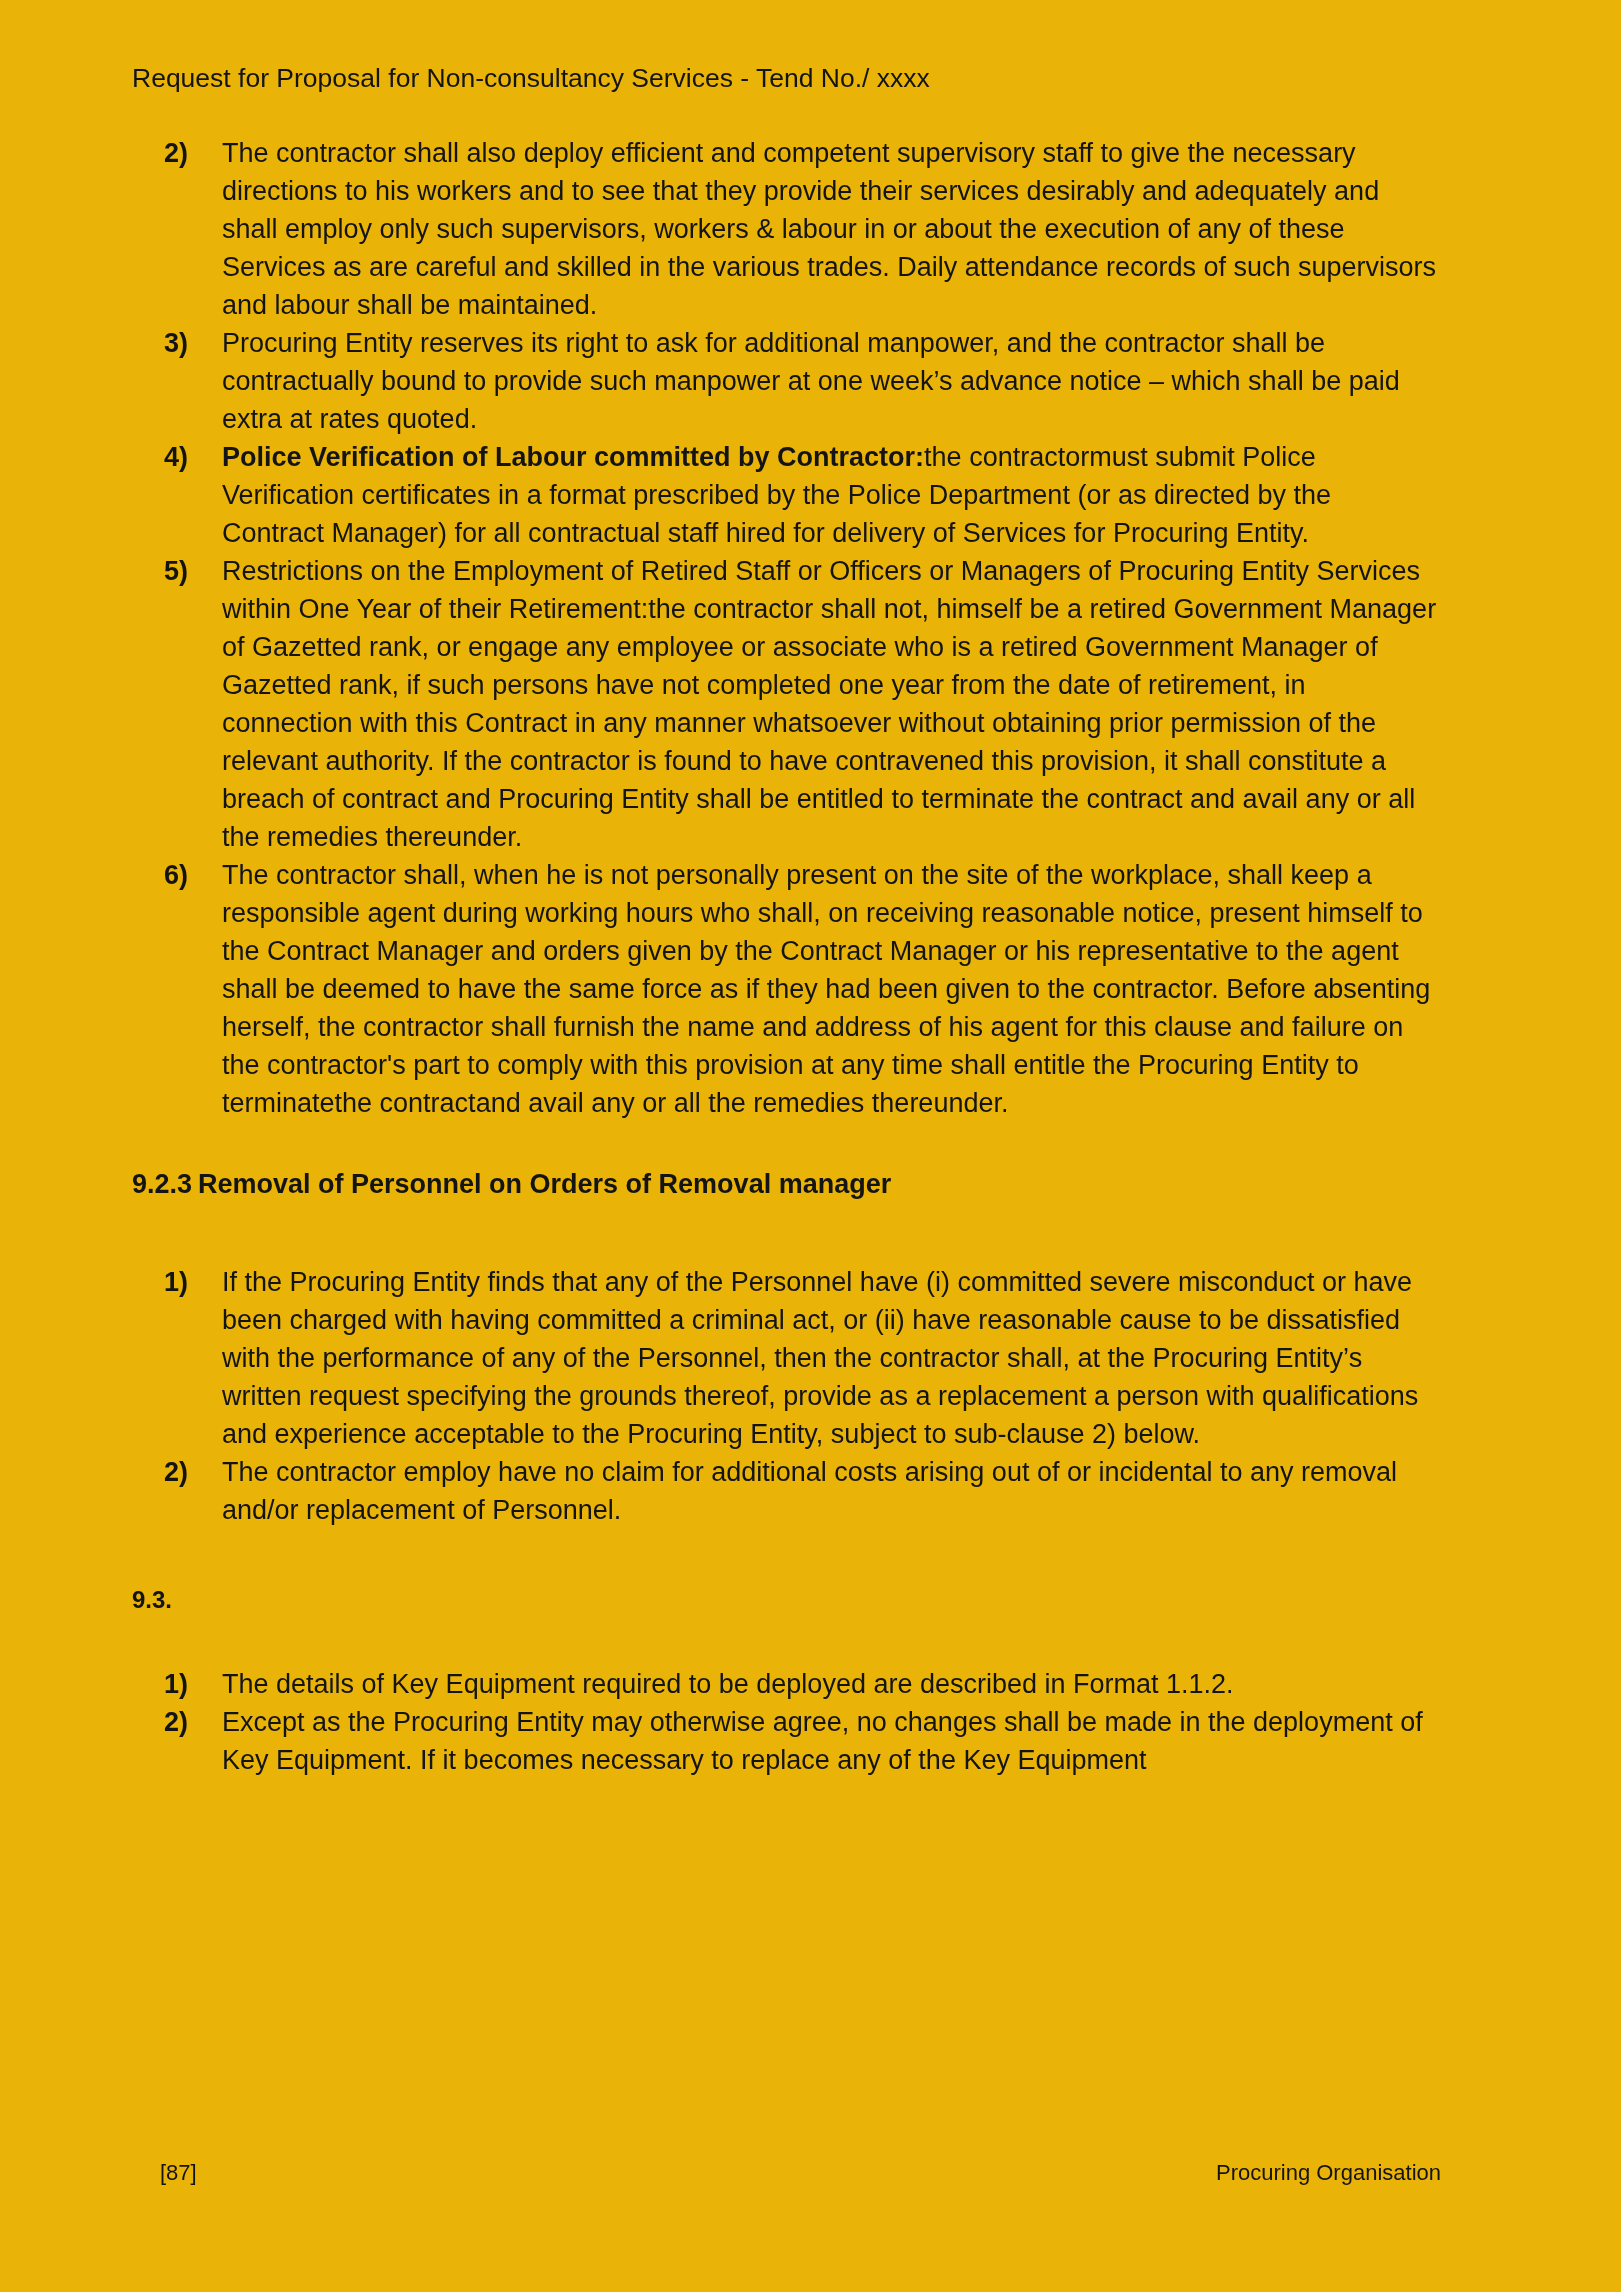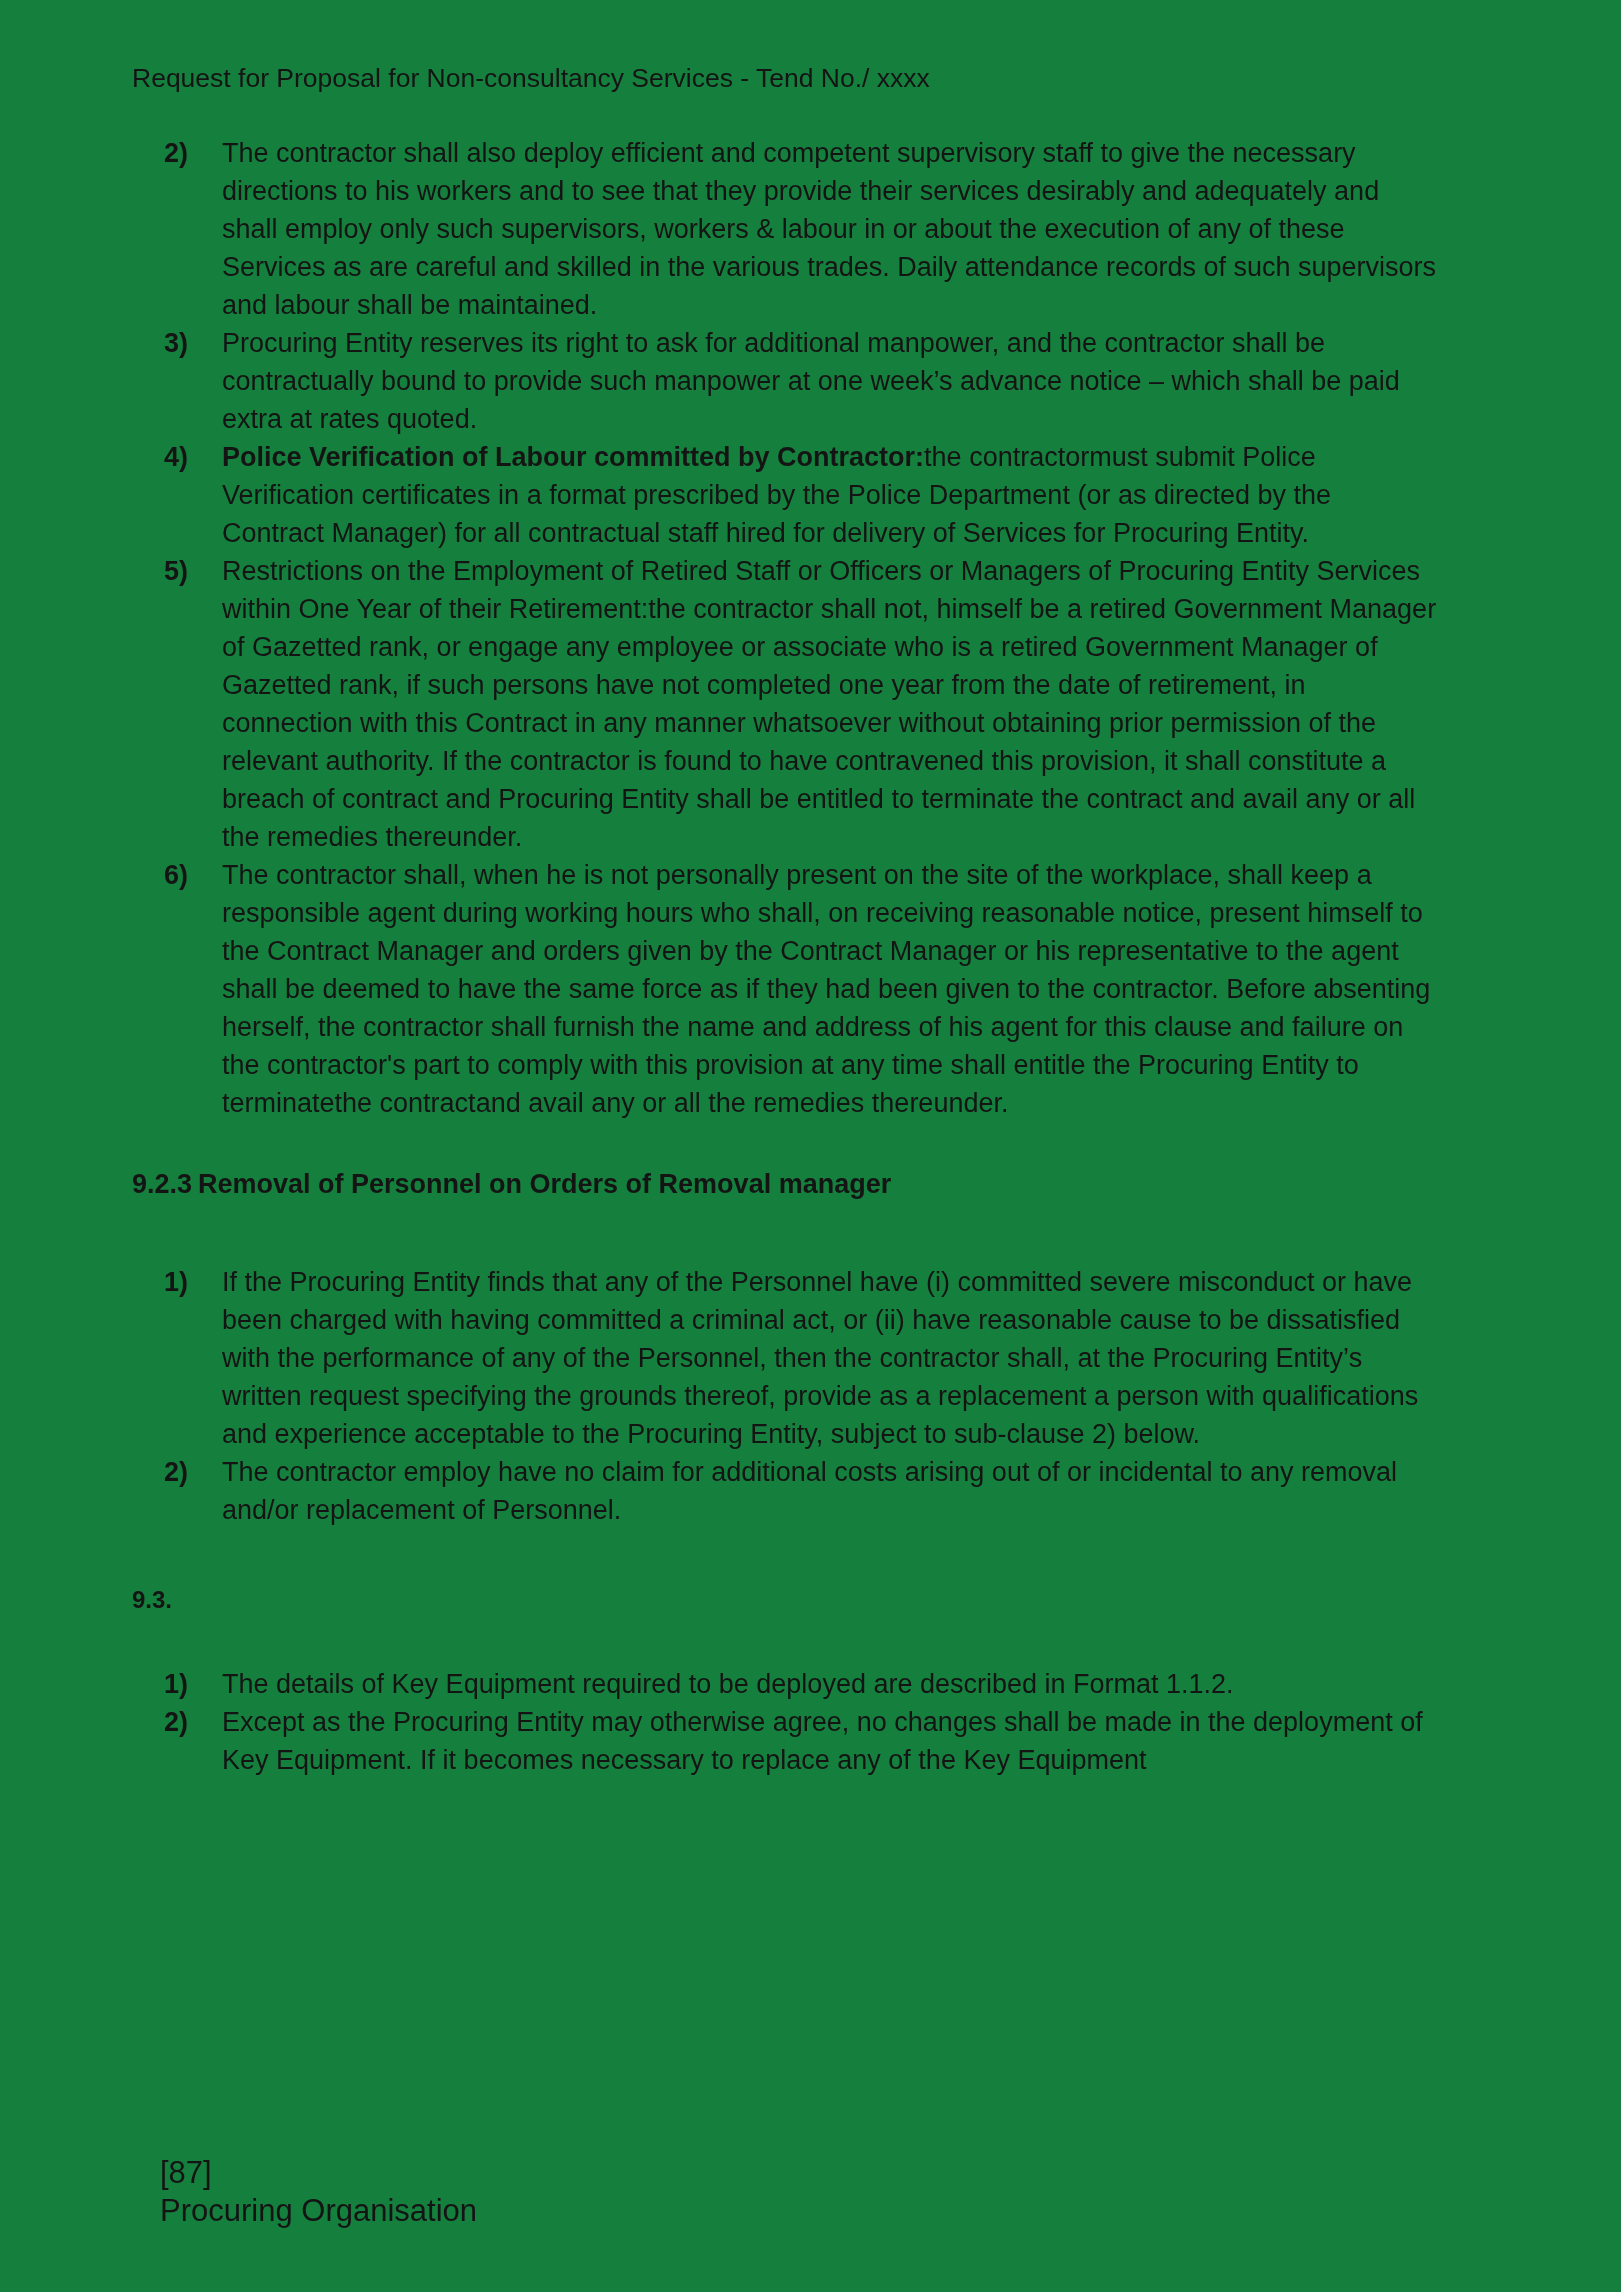--- a/index.html
+++ b/index.html
@@ -1,20 +1,20 @@
 <!DOCTYPE html>
 <html><head>
 <meta charset="utf-8">
 <style>
   html, body { margin: 0; padding: 0; background: #ffffff; }
   .page {
     position: relative;
     width: 1621px;
     height: 2293px;
-    background: #15803d;
+    background: #eab308;
     font-family: "Liberation Sans", "DejaVu Sans", sans-serif;
     color: #141414;
     font-size: 27px;
     line-height: 38px;
     overflow: hidden;
   }
   .header {
     position: absolute;
     left: 132px;
     top: 59px;
@@ -40,22 +40,21 @@
   .sec .secnum { flex: 0 0 66px; }
   .sec-923 { margin: 43px 0 60px 0; }
   .sec-93 { margin: 49px 0 44px 0; font-size: 24px; line-height: 43px; }
   .footer {
     position: absolute;
     left: 160px;
     right: 180px;
     top: 2154px;
     display: flex;
     justify-content: space-between;
-    font-size: 31px;
-    flex-direction: column;
+    font-size: 22px;
   }
   b { font-weight: 700; }
 </style>
 </head>
 <body>
 
 <div class="page">
 
   <div class="header">Request for Proposal for Non-consultancy Services - Tend No./ xxxx</div>
 

